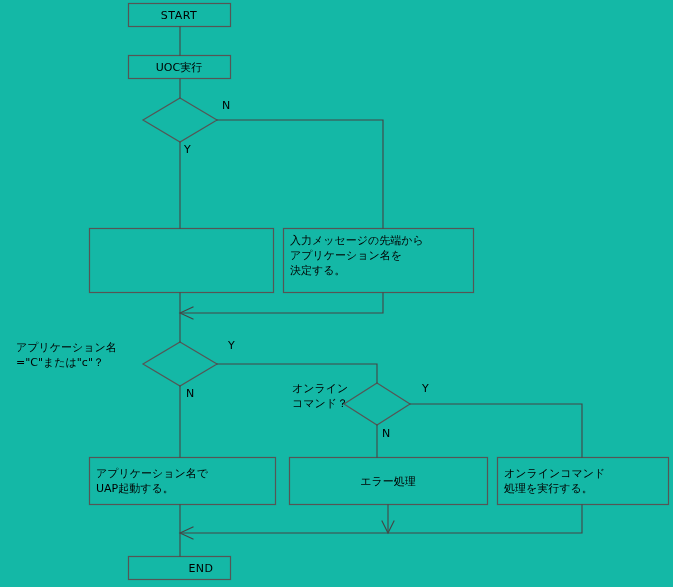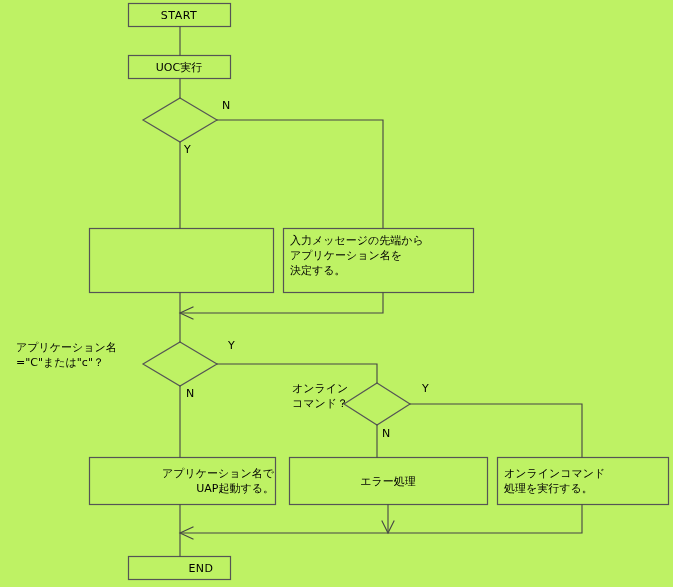--- a/index.html
+++ b/index.html
@@ -8,21 +8,21 @@
     padding: 0;
     background: #ffffff;
   }
   body {
     font-family: "DejaVu Sans", sans-serif;
   }
   #flow-root {
     position: relative;
     width: 673px;
     height: 587px;
-    background: #bef264;
+    background: #14b8a6;
     overflow: hidden;
   }
   #flow-svg {
     position: absolute;
     left: 0;
     top: 0;
     width: 673px;
     height: 587px;
   }
   .node-text {
@@ -130,21 +130,21 @@
 
   <div class="node-text center terminal-text" style="left:128px; top:8px; width:102px;">START</div>
 
   <div class="node-text center" style="left:128px; top:60px; width:102px;">UOC実行</div>
 
 
   <div class="node-text left" style="left:290px; top:233px; width:182px;">入力メッセージの先端から
 アプリケーション名を
 決定する。</div>
 
-  <div class="node-text left" style="left:96px; top:466px; width:178px;text-align:right;">アプリケーション名で
+  <div class="node-text left" style="left:96px; top:466px; width:178px;">アプリケーション名で
 UAP起動する。</div>
 
   <div class="node-text center" style="left:289px; top:474px; width:198px;">エラー処理</div>
 
   <div class="node-text left" style="left:504px; top:466px; width:164px;">オンラインコマンド
 処理を実行する。</div>
 
   <div class="node-text center terminal-text" style="left:128px; top:561px; width:102px;padding-left:22px;">END</div>
 
 

